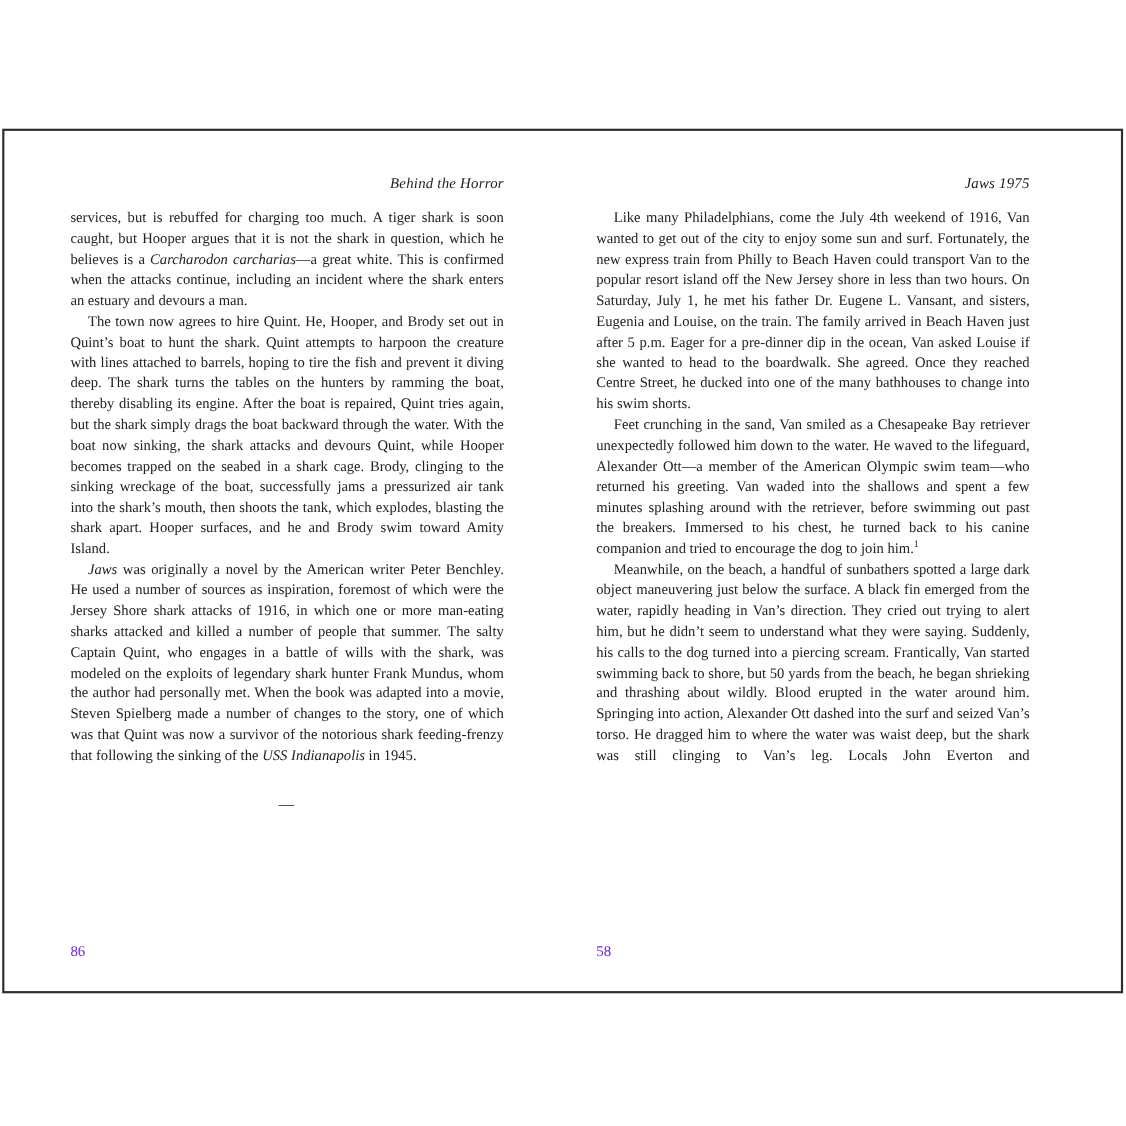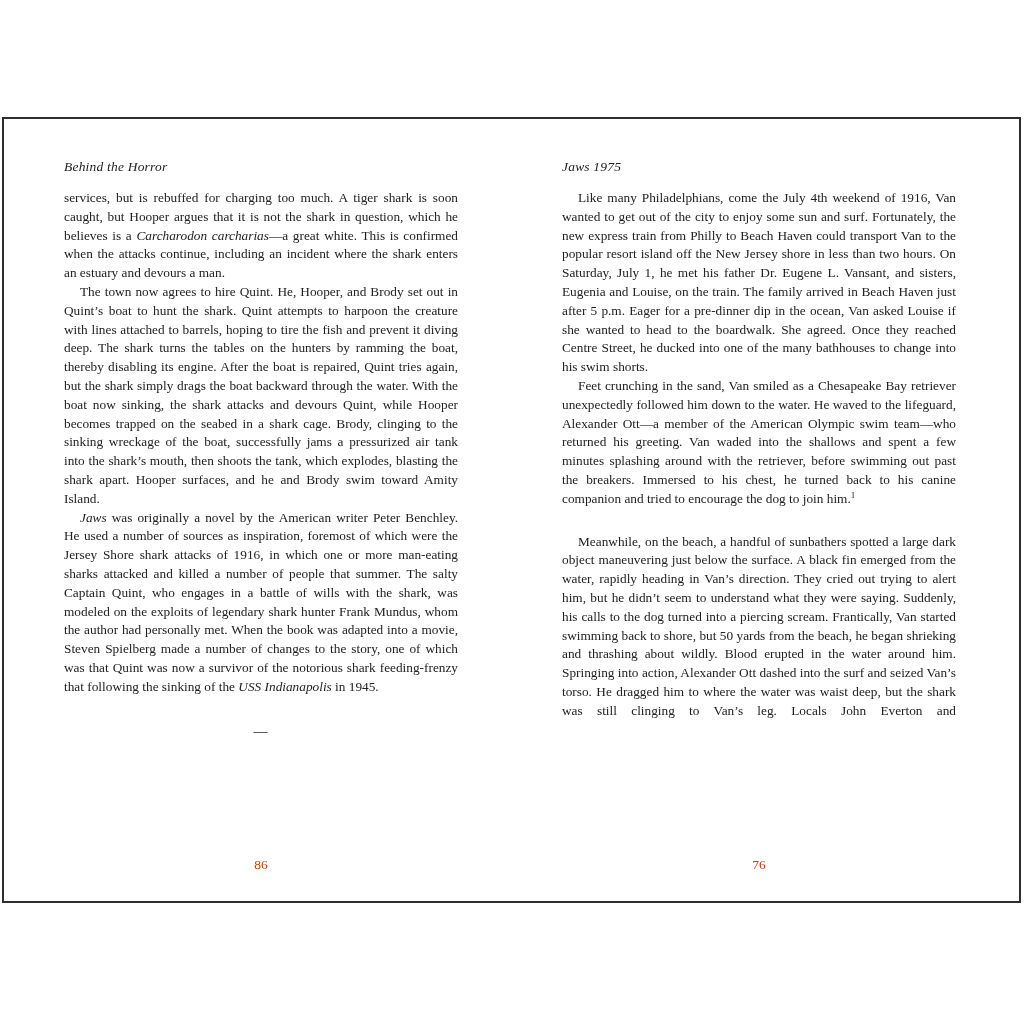--- a/index.html
+++ b/index.html
@@ -26,69 +26,68 @@
     border: 2px solid #2e2e2e;
     background: #ffffff;
   }
   .page {
     position: absolute;
     top: 0;
     bottom: 0;
     width: 394px;
   }
   .page.left  { left: 60px; }
-  .page.right { left: 558px; font-family: Liberation Serif, serif; }
+  .page.right { left: 538px; font-family: Liberation Serif, serif; }
   .running-head {
     position: absolute;
     top: 40px;
     left: 0;
     width: 100%;
-    text-align: left;
+    text-align: right;
     font-style: italic;
     font-size: 13.5px;
     color: #222222;
     letter-spacing: 0.2px;
   }
   .body {
     position: absolute;
     top: 70px;
     left: 0;
     width: 100%;
     color: #222222;
     font-size: 13.3px;
     line-height: 18.8px;
     text-align: justify;
   }
   .body p {
     margin: 0;
     padding: 0;
   }
   .body p.ind { text-indent: 16px; }
-  .body p.cont { text-align-last: justify; margin-top: 24px; }
+  .body p.cont { text-align-last: justify; }
   .body i { font-style: italic; }
   .body sup {
     font-size: 9px;
     line-height: 0;
     vertical-align: super;
   }
   .sep {
     text-align: center;
     margin: 26px 0 27px 0;
     color: #222222;
     font-size: 14px;
     letter-spacing: 1px;
   }
   .pagenum {
     position: absolute;
     bottom: 28px;
     left: 0;
     width: 100%;
-    text-align: center;
     font-size: 13.5px;
-    color: #c2410c;
+    color: #6d28d9;
   }
 </style>
 </head>
 <body>
 
 <div class="canvas">
   <div class="frame">
 
     <section class="page left">
       <div class="running-head">Behind the Horror</div>
@@ -101,17 +100,17 @@
       <div class="pagenum">86</div>
     </section>
 
     <section class="page right">
       <div class="running-head">Jaws 1975</div>
       <div class="body">
           <p class="ind "><span>Like many Philadelphians, come the July 4th weekend of 1916, Van wanted to get out of the city to enjoy some sun and surf. Fortunately, the new express train from Philly to Beach Haven could transport Van to the popular resort island off the New Jersey shore in less than two hours. On Saturday, July 1, he met his father Dr. Eugene L. Vansant, and sisters, Eugenia and Louise, on the train. The family arrived in Beach Haven just after 5 p.m. Eager for a pre-dinner dip in the ocean, Van asked Louise if she wanted to head to the boardwalk. She agreed. Once they reached Centre Street, he ducked into one of the many bathhouses to change into his swim shorts.</span></p>
           <p class="ind "><span>Feet crunching in the sand, Van smiled as a Chesapeake Bay retriever unexpectedly followed him down to the water. He waved to the lifeguard, Alexander Ott—a member of the American Olympic swim team—who returned his greeting. Van waded into the shallows and spent a few minutes splashing around with the retriever, before swimming out past the breakers. Immersed to his chest, he turned back to his canine companion and tried to encourage the dog to join him.</span><sup>1</sup></p>
           <p class="ind cont"><span>Meanwhile, on the beach, a handful of sunbathers spotted a large dark object maneuvering just below the surface. A black fin emerged from the water, rapidly heading in Van’s direction. They cried out trying to alert him, but he didn’t seem to understand what they were saying. Suddenly, his calls to the dog turned into a piercing scream. Frantically, Van started swimming back to shore, but 50 yards from the beach, he began shrieking and thrashing about wildly. Blood erupted in the water around him. Springing into action, Alexander Ott dashed into the surf and seized Van’s torso. He dragged him to where the water was waist deep, but the shark was still clinging to Van’s leg. Locals John Everton and</span></p>
         </div>
-      <div class="pagenum">76</div>
+      <div class="pagenum">58</div>
     </section>
 
   </div>
 </div>
 
 </body></html>

